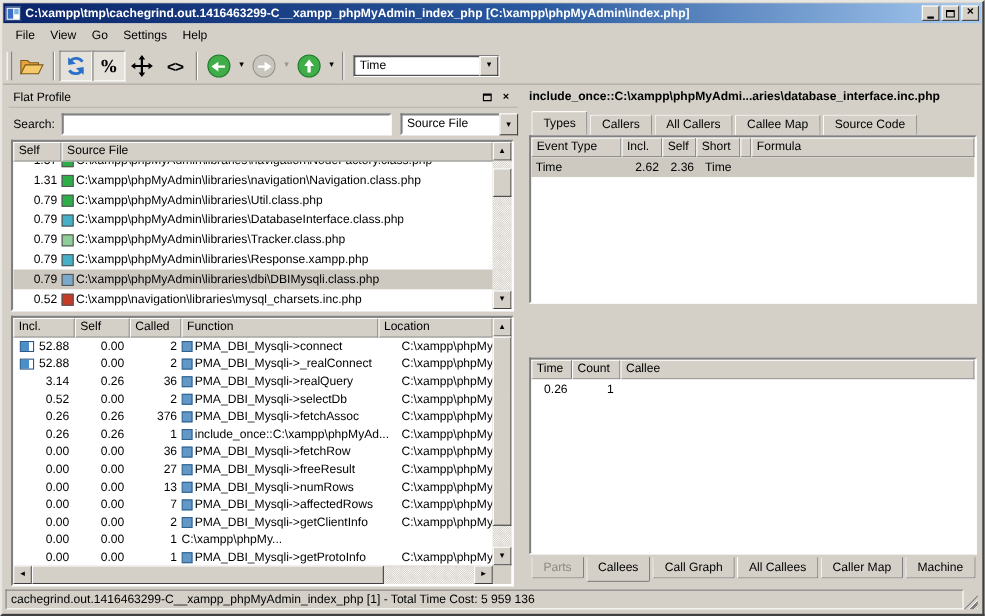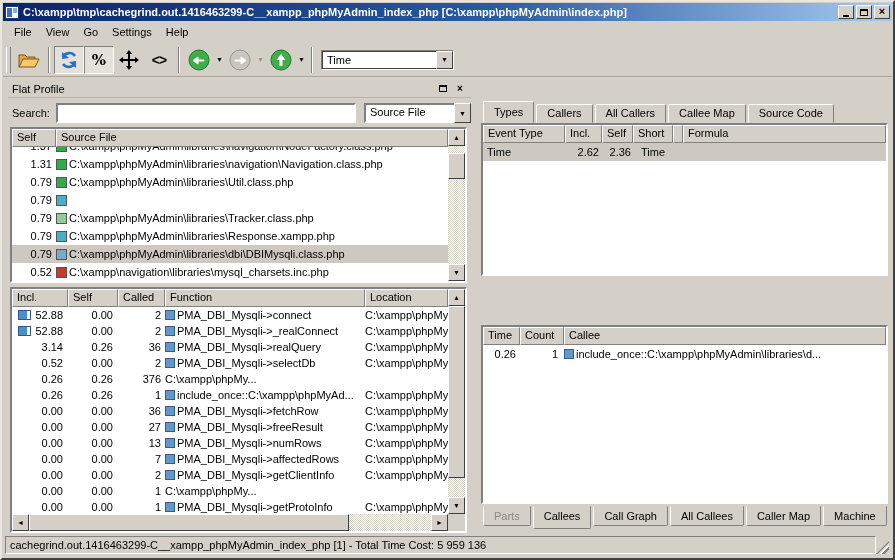--- a/index.html
+++ b/index.html
@@ -100,21 +100,21 @@
   .t2-row { display:flex; align-items:center; height:16px; white-space:nowrap; }
   .c-incl { width:56px; text-align:right; padding-right:5px; flex:none; display:flex; justify-content:flex-end; align-items:center; }
   .c-self { width:50px; text-align:right; padding-right:5px; flex:none; }
   .c-called { width:47px; text-align:right; padding-right:4px; flex:none; }
   .c-func { width:200px; flex:none; display:flex; align-items:center; overflow:hidden; }
   .c-loc { flex:1; overflow:hidden; }
   .func-icon { width:10px; height:10px; flex:none; background:#6298c8; border:1px solid #31618e; margin-right:2px; }
   .incl-bar { width:13px; height:10px; border:1px solid #2a5a8a; margin-right:4px;
     background:linear-gradient(90deg,#4a8fc7 70%,#fff 70%); }
   .h-incl { width:56px; flex:none; } .h-self { width:50px; flex:none; } .h-called { width:47px; flex:none; }
-  .h-func { width:200px; flex:none; } .h-loc { flex:1; }
+  .h-func { width:179px; flex:none; } .h-loc { flex:1; }
   .h-self1 { width:44px; flex:none; } .h-file1 { flex:1; }
   .h-spacer { width:17px; flex:none; border:1px solid; border-color:#fff #808080 #808080 #fff; }
 
   
   .v-splitter { position:absolute; left:468px; top:0; width:6px; height:455px; background:#d4d0c8; }
 
   
   .right-panel { position:absolute; left:474px; right:0; top:0; height:457px; }
   .fn-header { position:absolute; left:2px; top:2px; right:2px; height:16px; font-weight:bold; white-space:nowrap; overflow:hidden; }
   .tabs-top { position:absolute; left:4px; top:21px; right:2px; height:22px; display:flex; align-items:flex-end; }
@@ -283,20 +283,21 @@
             <span class="fp-file">C:\xampp\phpMyAdmin\libraries\navigation\Navigation.class.php</span>
           </div>
           <div class="fp-row">
             <span class="fp-self">0.79</span>
             <span class="sq-icon" style="background: rgb(46, 174, 73);"></span>
             <span class="fp-file">C:\xampp\phpMyAdmin\libraries\Util.class.php</span>
           </div>
           <div class="fp-row">
             <span class="fp-self">0.79</span>
             <span class="sq-icon" style="background: rgb(69, 176, 198);"></span>
+            <span class="fp-file">C:\xampp\phpMyAdmin\libraries\DatabaseInterface.class.php</span>
           </div>
           <div class="fp-row">
             <span class="fp-self">0.79</span>
             <span class="sq-icon" style="background: rgb(143, 206, 152);"></span>
             <span class="fp-file">C:\xampp\phpMyAdmin\libraries\Tracker.class.php</span>
           </div>
           <div class="fp-row">
             <span class="fp-self">0.79</span>
             <span class="sq-icon" style="background: rgb(69, 176, 198);"></span>
             <span class="fp-file">C:\xampp\phpMyAdmin\libraries\Response.xampp.php</span>
@@ -380,20 +381,24 @@
                 <span>PMA_DBI_Mysqli-&gt;selectDb</span>
               </span>
             <span class="c-loc">C:\xampp\phpMy...</span>
           </div>
           <div class="t2-row">
             <span class="c-incl">
                 <span>0.26</span>
               </span>
             <span class="c-self">0.26</span>
             <span class="c-called">376</span>
+            <span class="c-func">
+                <span class="func-icon" style="background: rgb(98, 152, 200);"></span>
+                <span>PMA_DBI_Mysqli-&gt;fetchAssoc</span>
+              </span>
             <span class="c-loc">C:\xampp\phpMy...</span>
           </div>
           <div class="t2-row">
             <span class="c-incl">
                 <span>0.26</span>
               </span>
             <span class="c-self">0.26</span>
             <span class="c-called">1</span>
             <span class="c-func">
                 <span class="func-icon" style="background: rgb(98, 152, 200);"></span>
@@ -493,20 +498,21 @@
           <span class="hs-thumb" style="left:17px; width:320px"></span>
           <span class="hs-btn" style="right:0">►</span>
         </div>
         <div class="corner"></div>
       </div>
     </div>
 
     <div class="v-splitter"></div>
 
     <div class="right-panel">
+      <div class="fn-header">include_once::C:\xampp\phpMyAdmi...aries\database_interface.inc.php</div>
 
       <div class="tabs-top">
         <span class="tab active">Types</span>
         <span class="tab">Callers</span>
         <span class="tab">All Callers</span>
         <span class="tab">Callee Map</span>
         <span class="tab">Source Code</span>
       </div>
 
       <div class="sunken-table types-table">
@@ -535,24 +541,20 @@
       <div class="sunken-table callees-table">
         <div class="hdr-row">
           <span class="hdr-cell ch-time">Time</span>
           <span class="hdr-cell ch-count">Count</span>
           <span class="hdr-cell ch-callee">Callee</span>
         </div>
         <div class="cl-body">
           <div class="cl-row">
             <span class="cc-time">0.26</span>
             <span class="cc-count">1</span>
-            <span class="cc-callee">
-                <span class="func-icon" style="background: rgb(98, 152, 200);"></span>
-                <span>include_once::C:\xampp\phpMyAdmin\libraries\d...</span>
-              </span>
           </div>
         </div>
       </div>
 
       <div class="tabs-bottom">
         <span class="btab disabled">Parts</span>
         <span class="btab active">Callees</span>
         <span class="btab">Call Graph</span>
         <span class="btab">All Callees</span>
         <span class="btab">Caller Map</span>

